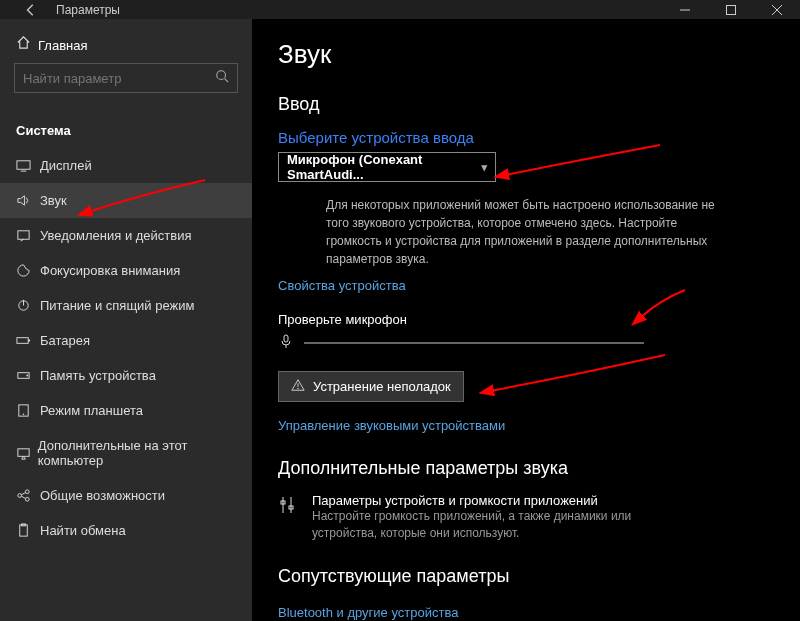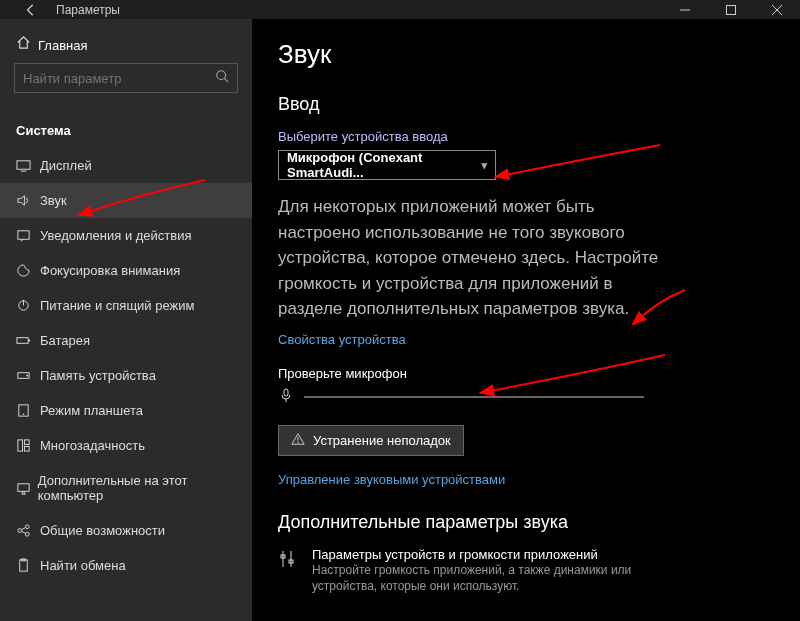--- a/index.html
+++ b/index.html
@@ -117,44 +117,45 @@
   font-size: 26px;
   font-weight: 400;
   margin: 6px 0 24px 0;
 }
 h2.section-title {
   font-size: 18px;
   font-weight: 400;
   margin: 0 0 14px 0;
 }
 .field-label {
-  font-size: 13px;
-  color: #c4b5fd;
+  font-size: 15px;
+  color: #3b82f6;
   margin-bottom: 6px;
 }
 .select {
   border: 1px solid #888;
   background: #000;
   width: 218px;
   height: 30px;
   display: flex;
   align-items: center;
   padding: 0 8px;
   font-size: 13px;
   color: #fff;
   justify-content: space-between;
   font-weight: bold;
 }
 .select .chev { color: #aaa; font-size: 11px; }
 .help-text {
-  font-size: 17px;
+  font-size: 12px;
   color: #bbb;
   line-height: 1.5;
   margin-top: 14px;
   max-width: 400px;
+  margin-left: 48px;
 }
 .link {
   color: #5aa3e0;
   font-size: 13px;
   margin-top: 10px;
   display: inline-block;
   cursor: pointer;
 }
 .mic-test-label {
   font-size: 13px;
@@ -326,30 +327,20 @@
               <svg width="15" height="15" viewBox="0 0 16 16">
                 <rect x="3" y="2" width="10" height="12" stroke="#ddd" fill="none"></rect>
                 <circle cx="8" cy="12" r="0.8" fill="#ddd"></circle>
               </svg>
             </span>
           <span>Режим планшета</span>
         </li>
         <li class="nav-item">
           <span class="icon">
               <svg width="15" height="15" viewBox="0 0 16 16">
-                <rect x="2" y="2" width="5" height="12" stroke="#ddd" fill="none"></rect>
-                <rect x="9" y="2" width="5" height="5" stroke="#ddd" fill="none"></rect>
-                <rect x="9" y="9" width="5" height="5" stroke="#ddd" fill="none"></rect>
-              </svg>
-            </span>
-          <span>Многозадачность</span>
-        </li>
-        <li class="nav-item">
-          <span class="icon">
-              <svg width="15" height="15" viewBox="0 0 16 16">
                 <rect x="2" y="3" width="12" height="8" stroke="#ddd" fill="none"></rect>
                 <path d="M6 14 L10 14 L8 11 Z" stroke="#ddd" fill="none"></path>
               </svg>
             </span>
           <span>Дополнительные на этот компьютер</span>
         </li>
         <li class="nav-item">
           <span class="icon">
               <svg width="15" height="15" viewBox="0 0 16 16">
                 <circle cx="4" cy="8" r="2" stroke="#ddd" fill="none"></circle>

